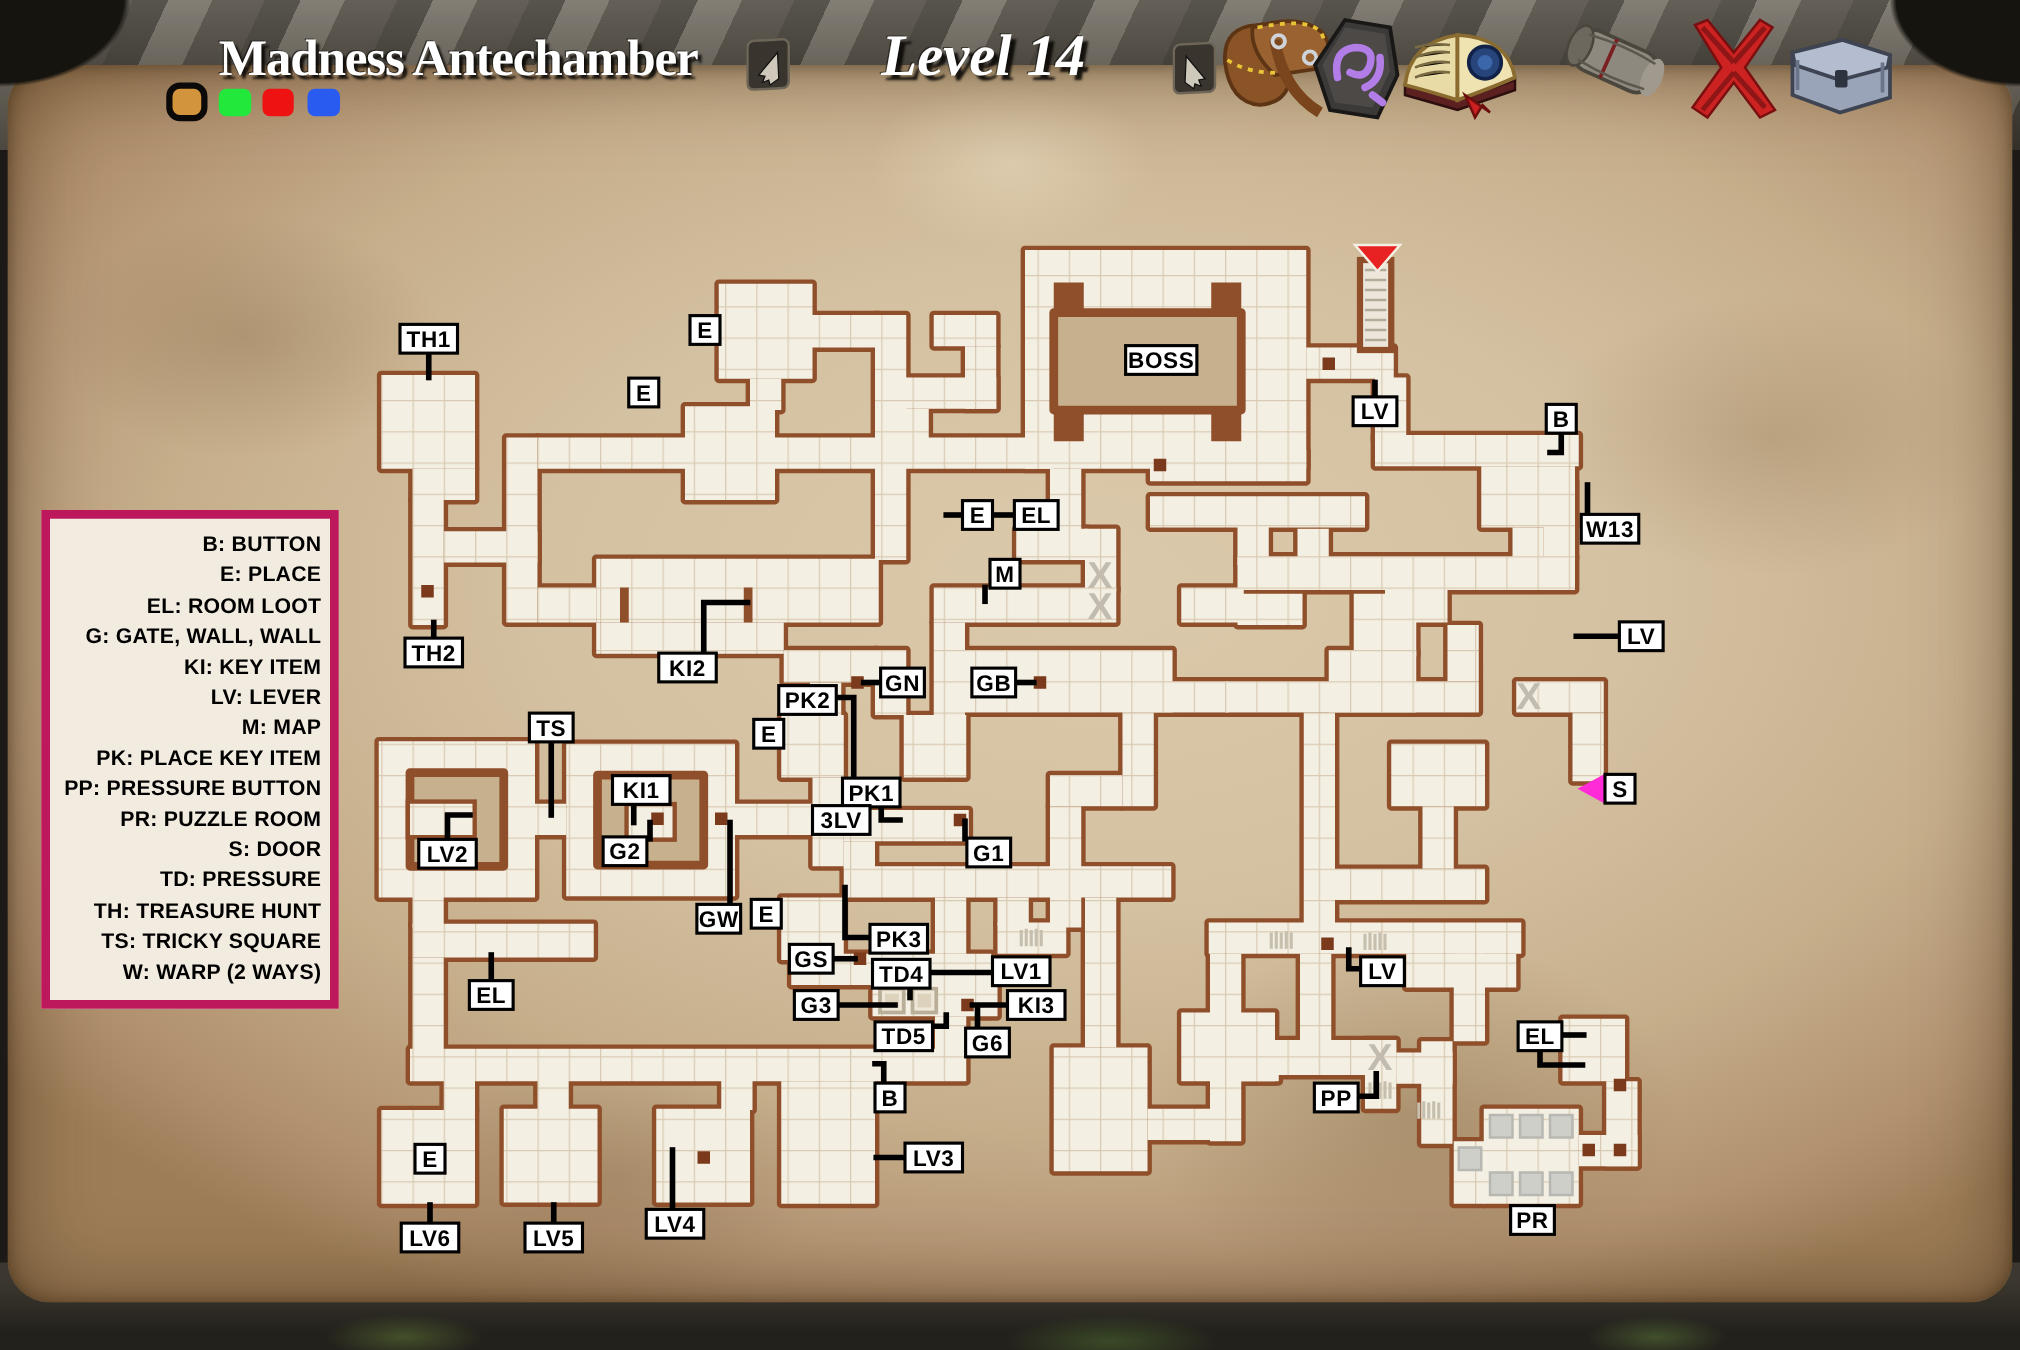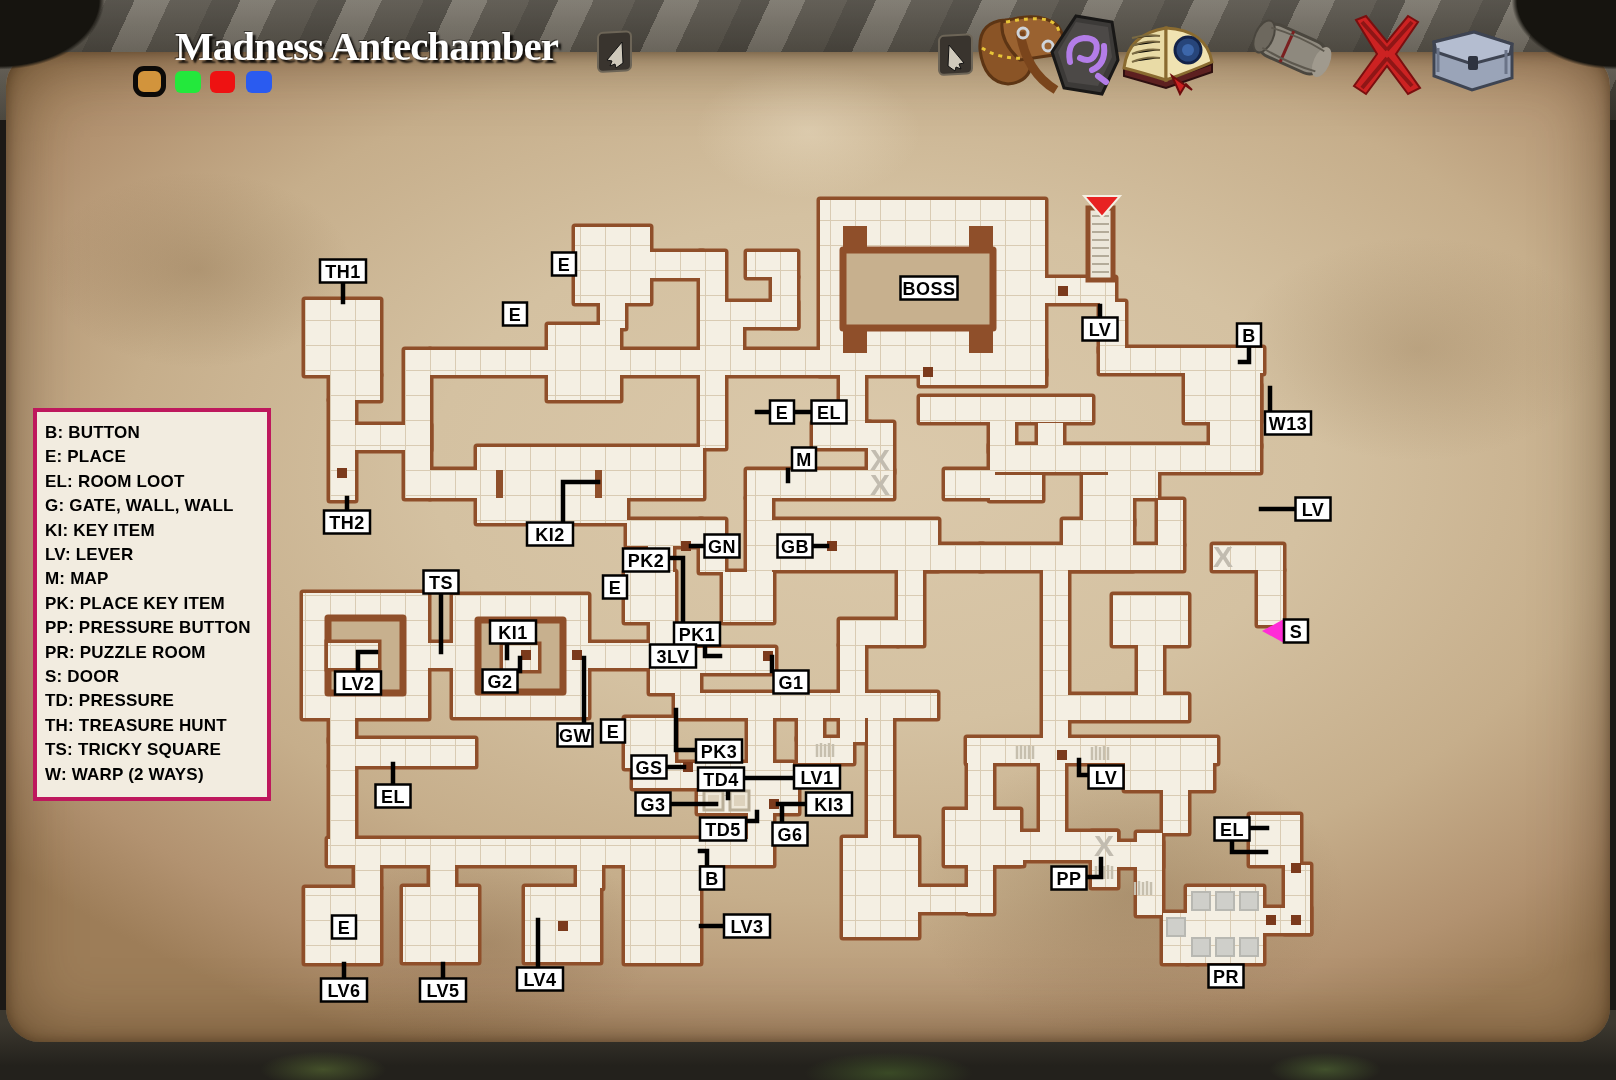--- a/index.html
+++ b/index.html
@@ -37,21 +37,21 @@
     font-family:"Liberation Serif",serif;font-weight:bold;font-style:italic;font-size:47px;
     text-shadow:4px 4px 2px rgba(10,8,5,.9),-1px -1px 0 rgba(10,8,5,.5);white-space:nowrap;}
   .swatch{position:absolute;cursor:pointer;}
   #swatch-0{left:133px;top:66px;width:33px;height:31px;border:5px solid #0c0a08;border-radius:11px;box-sizing:border-box;}
   #swatch-1{left:175px;top:71px;width:26px;height:22px;border-radius:6px;}
   #swatch-2{left:210px;top:71px;width:25px;height:22px;border-radius:6px;}
   #swatch-3{left:246px;top:71px;width:26px;height:22px;border-radius:6px;}
   .toolbtn{position:absolute;cursor:pointer;}
   
   #legend{position:absolute;left:33px;top:408px;width:238px;background:#f2ece0;
-    border:4px solid #be185d;box-sizing:border-box;padding:9px 7px 10px 8px;z-index:5;}
+    border:7px solid #be185d;box-sizing:border-box;padding:9px 7px 10px 8px;z-index:5;text-align:right;}
   #legend div{font-size:17px;font-weight:bold;color:#000;line-height:24.4px;white-space:nowrap;letter-spacing:0.2px;}
   
   #map{position:absolute;left:0;top:0;width:1616px;height:1080px;z-index:3;}
   #hud{position:absolute;left:0;top:0;width:1616px;height:120px;z-index:6;}
 </style>
 </head>
 <body>
 
 <div id="stone-top"></div>
 <div id="stone-bottom"></div>
@@ -618,20 +618,21 @@
     <div>PR: PUZZLE ROOM</div>
     <div>S: DOOR</div>
     <div>TD: PRESSURE</div>
     <div>TH: TREASURE HUNT</div>
     <div>TS: TRICKY SQUARE</div>
     <div>W: WARP (2 WAYS)</div>
   </div>
 
 <div id="hud">
   <div id="title">Madness Antechamber</div>
+  <div id="level">Level 14</div>
   <div id="swatch-0" class="swatch" style="background: rgb(210, 148, 60);"></div>
   <div id="swatch-1" class="swatch" style="background: rgb(35, 232, 60);"></div>
   <div id="swatch-2" class="swatch" style="background: rgb(238, 18, 18);"></div>
   <div id="swatch-3" class="swatch" style="background: rgb(42, 91, 240);"></div>
 
   <svg class="toolbtn" style="left:597px;top:30px" width="36" height="44">
     <rect x="1" y="3" width="33" height="39" rx="5" fill="#39342e" stroke="#6d6557" stroke-width="2" transform="skewY(-3)"></rect>
     <path d="M25 12 L10 30 L15 31 L13 36 L18 34 L19 38 L26 33 Z" fill="#cfc9bb" stroke="#111" stroke-width="1"></path>
   </svg>
   <svg class="toolbtn" style="left:938px;top:33px" width="36" height="44">

